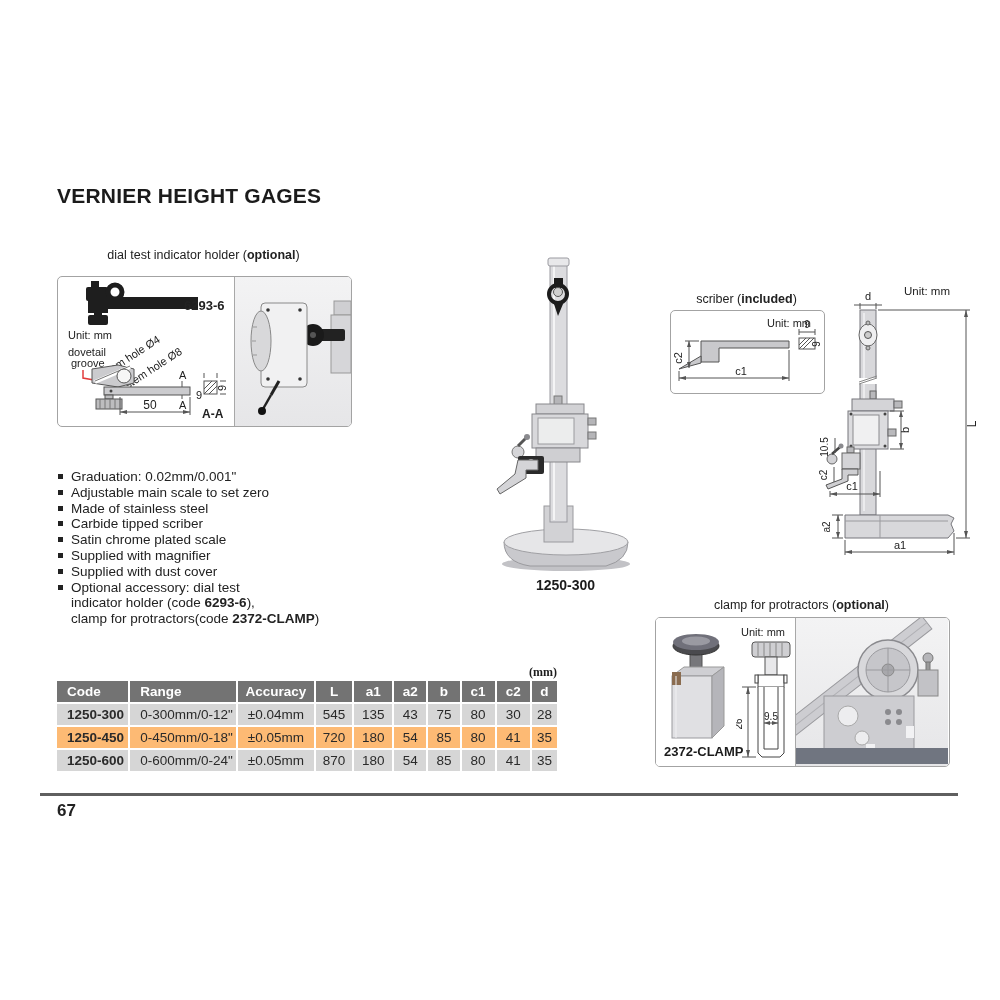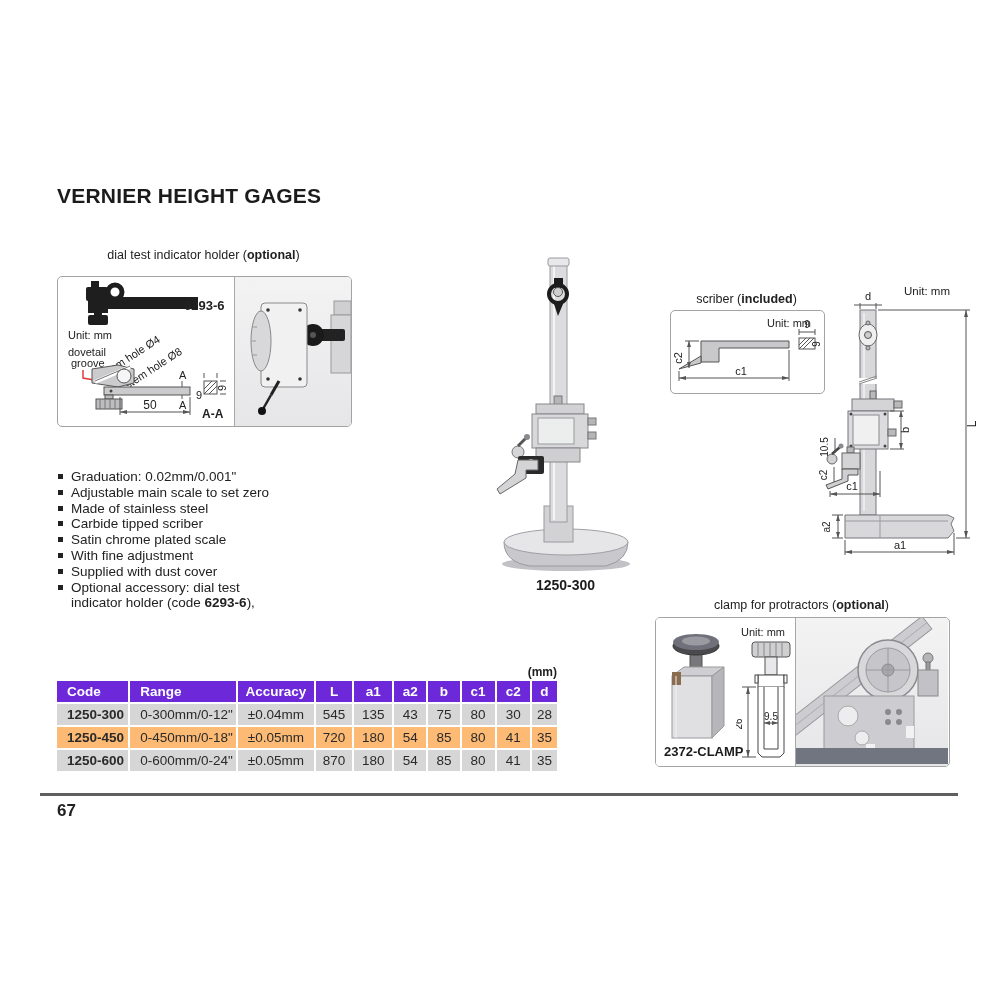--- a/index.html
+++ b/index.html
@@ -10,23 +10,23 @@
   .page-title{font-size:21px;font-weight:bold;letter-spacing:.2px;color:#1b1b1b;}
   .sec-label{font-size:12.5px;color:#222;}
   .sec-label b{font-weight:bold;}
   .boxed{border:1px solid #a3a3a3;border-radius:5px;background:#fff;overflow:hidden;display:flex;}
   .divider{width:1px;background:#a8a8a8;}
   .photo-bg{background:linear-gradient(180deg,#f3f3f4 0%,#e6e6e8 100%);}
   .feat-list{font-size:13.5px;line-height:15.8px;color:#222;}
   .feat{white-space:nowrap;}
   .feat .sq{display:inline-block;width:5px;height:5px;background:#222;margin:0 8px 2px 1px;}
   .feat.cont{padding-left:14px;}
-  .mm-note{font-size:12px;font-weight:bold;text-align:right;}
+  .mm-note{font-size:12px;font-weight:bold;text-align:right;font-family:Liberation Serif, serif;}
   table.spec{border-collapse:collapse;table-layout:fixed;font-size:13.5px;}
-  table.spec th{background:#6d28d9;color:#fff;font-weight:bold;height:21px;padding:0;}
+  table.spec th{background:#737373;color:#fff;font-weight:bold;height:21px;padding:0;}
   table.spec td{height:21px;padding:0;color:#2a2a2a;}
   table.spec th,table.spec td{border:2px solid #ffffff;border-top:none;}
   table.spec tr.dk td{background:#d6d6d6;}
   table.spec tr.lt td{background:#fdba74;}
   .cl{text-align:left;padding-left:10px !important;}
   .cc{text-align:center;}
   td.code{font-weight:bold;color:#1c1c1c;}
   .prod-code{font-size:14px;font-weight:bold;color:#1b1b1b;}
   .clamp-code{font-size:13px;font-weight:bold;color:#1b1b1b;}
   .unit-sm{font-size:11px;color:#222;}
@@ -131,24 +131,25 @@
       </svg>
     </div>
   </div>
 
   <div class="abs feat-list" style="left:57px;top:469px;width:320px;">
     <div class="feat"><span class="sq"></span><span>Graduation: 0.02mm/0.001"</span></div>
     <div class="feat"><span class="sq"></span><span>Adjustable main scale to set zero</span></div>
     <div class="feat"><span class="sq"></span><span>Made of stainless steel</span></div>
     <div class="feat"><span class="sq"></span><span>Carbide tipped scriber</span></div>
     <div class="feat"><span class="sq"></span><span>Satin chrome plated scale</span></div>
-    <div class="feat"><span class="sq"></span><span>With fine adjustment</span></div>
+    <div class="feat"><span class="sq"></span><span>Supplied with magnifier</span></div>
     <div class="feat"><span class="sq"></span><span>Supplied with dust cover</span></div>
     <div class="feat"><span class="sq"></span><span>Optional accessory: dial test</span></div>
     <div class="feat cont"><span>indicator holder (code </span><b>6293-6</b><span>),</span></div>
+    <div class="feat cont"><span>clamp for protractors(code </span><b>2372-CLAMP</b><span>)</span></div>
   </div>
 
   <div class="abs mm-note" style="left:57px;top:665px;width:500px;">(mm)</div>
   <table class="spec abs" style="left:55px;top:681px;width:504px;">
     <colgroup>
       <col style="width:73px">
         <col style="width:107px">
         <col style="width:78px">
         <col style="width:38px">
         <col style="width:40px">

